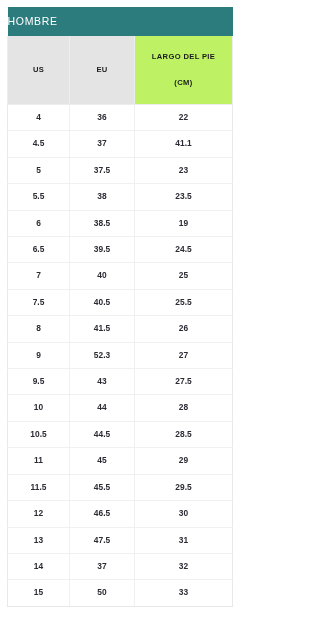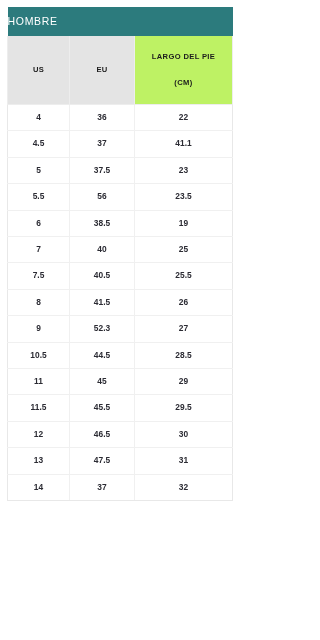--- a/index.html
+++ b/index.html
@@ -104,47 +104,62 @@
           <td class="data-cell">37</td>
           <td class="data-cell">41.1</td>
         </tr>
         <tr>
           <td class="data-cell">5</td>
           <td class="data-cell">37.5</td>
           <td class="data-cell">23</td>
         </tr>
         <tr>
           <td class="data-cell">5.5</td>
-          <td class="data-cell">56</td>
+          <td class="data-cell">38</td>
           <td class="data-cell">23.5</td>
         </tr>
         <tr>
           <td class="data-cell">6</td>
           <td class="data-cell">38.5</td>
           <td class="data-cell">19</td>
+        </tr>
+        <tr>
+          <td class="data-cell">6.5</td>
+          <td class="data-cell">39.5</td>
+          <td class="data-cell">24.5</td>
         </tr>
         <tr>
           <td class="data-cell">7</td>
           <td class="data-cell">40</td>
           <td class="data-cell">25</td>
         </tr>
         <tr>
           <td class="data-cell">7.5</td>
           <td class="data-cell">40.5</td>
           <td class="data-cell">25.5</td>
         </tr>
         <tr>
           <td class="data-cell">8</td>
           <td class="data-cell">41.5</td>
           <td class="data-cell">26</td>
         </tr>
         <tr>
           <td class="data-cell">9</td>
           <td class="data-cell">52.3</td>
           <td class="data-cell">27</td>
+        </tr>
+        <tr>
+          <td class="data-cell">9.5</td>
+          <td class="data-cell">43</td>
+          <td class="data-cell">27.5</td>
+        </tr>
+        <tr>
+          <td class="data-cell">10</td>
+          <td class="data-cell">44</td>
+          <td class="data-cell">28</td>
         </tr>
         <tr>
           <td class="data-cell">10.5</td>
           <td class="data-cell">44.5</td>
           <td class="data-cell">28.5</td>
         </tr>
         <tr>
           <td class="data-cell">11</td>
           <td class="data-cell">45</td>
           <td class="data-cell">29</td>
@@ -162,15 +177,20 @@
         <tr>
           <td class="data-cell">13</td>
           <td class="data-cell">47.5</td>
           <td class="data-cell">31</td>
         </tr>
         <tr>
           <td class="data-cell">14</td>
           <td class="data-cell">37</td>
           <td class="data-cell">32</td>
         </tr>
+        <tr>
+          <td class="data-cell">15</td>
+          <td class="data-cell">50</td>
+          <td class="data-cell">33</td>
+        </tr>
       </tbody>
   </table>
 </div>
 
 </body></html>

